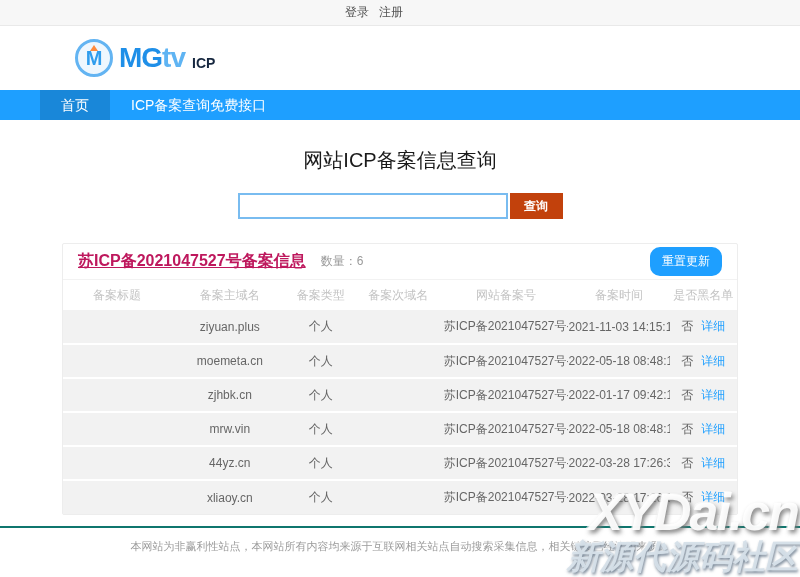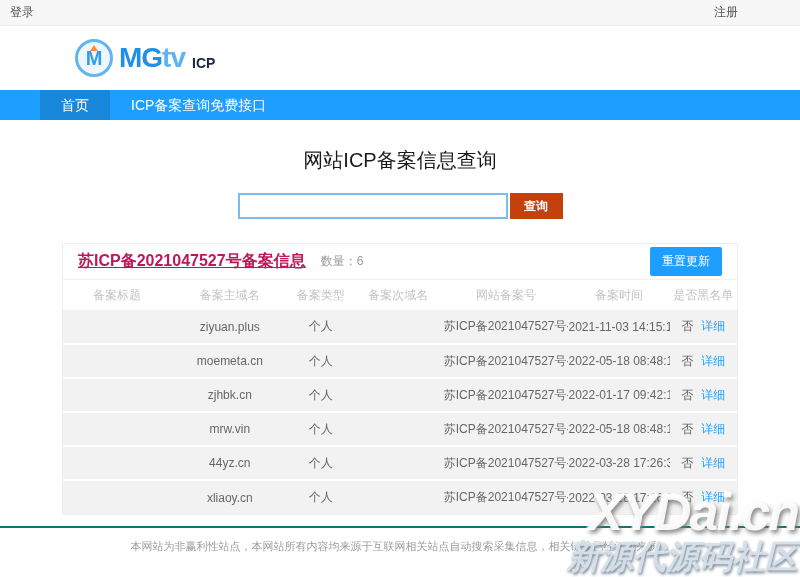--- a/index.html
+++ b/index.html
@@ -7,21 +7,21 @@
   body {
     font-family: "Liberation Sans", "DejaVu Sans", sans-serif;
     background: #fff;
     color: #333;
     position: relative;
     overflow: hidden;
   }
   
   .topbar {
     height: 26px; background: #f7f7f7; border-bottom: 1px solid #e9e9e9;
-    display: flex; align-items: center; justify-content: space-between;
+    display: flex; align-items: center; justify-content: center;
     padding-right: 62px; font-size: 12px; color: #555;
   }
   .topbar a { color: #555; text-decoration: none; margin-left: 10px; cursor: pointer; }
   
   .header { height: 64px; background: #fff; display: flex; align-items: center; padding-left: 75px; }
   .logo { display: flex; align-items: center; text-decoration: none; }
   .logo-icon {
     width: 38px; height: 38px; border-radius: 50%;
     border: 3px solid #63b4f2; background: #eef7fe;
     display: flex; align-items: center; justify-content: center;
@@ -56,21 +56,21 @@
   }
   
   .panel {
     width: 676px; margin: 24px auto 0; background: #fff;
     border: 1px solid #ededed; border-radius: 2px;
   }
   .panel-header { height: 36px; display: flex; align-items: center; padding: 0 15px; border-bottom: 1px solid #f2f2f2; }
   .panel-title { font-size: 16px; font-weight: bold; color: #be185d; text-decoration: underline; }
   .panel-count { font-size: 12px; color: #9a9a9a; margin-left: 15px; }
   .refresh-btn {
-    margin-left: auto; background: #1E9FFF; color: #fff; border: none; border-radius: 2px;
+    margin-left: auto; background: #1E9FFF; color: #fff; border: none; border-radius: 10px;
     font-size: 12px; padding: 6px 12px; cursor: pointer;
   }
   
   table { width: 100%; border-collapse: collapse; table-layout: fixed; }
   thead th { height: 30px; font-size: 12px; font-weight: normal; color: #c3c3c3; background: #fff; }
   tbody td {
     height: 34px; background: #f2f2f2; border-bottom: 2px solid #fff;
     font-size: 12px; color: #666; text-align: center;
     white-space: nowrap; overflow: hidden;
   }

